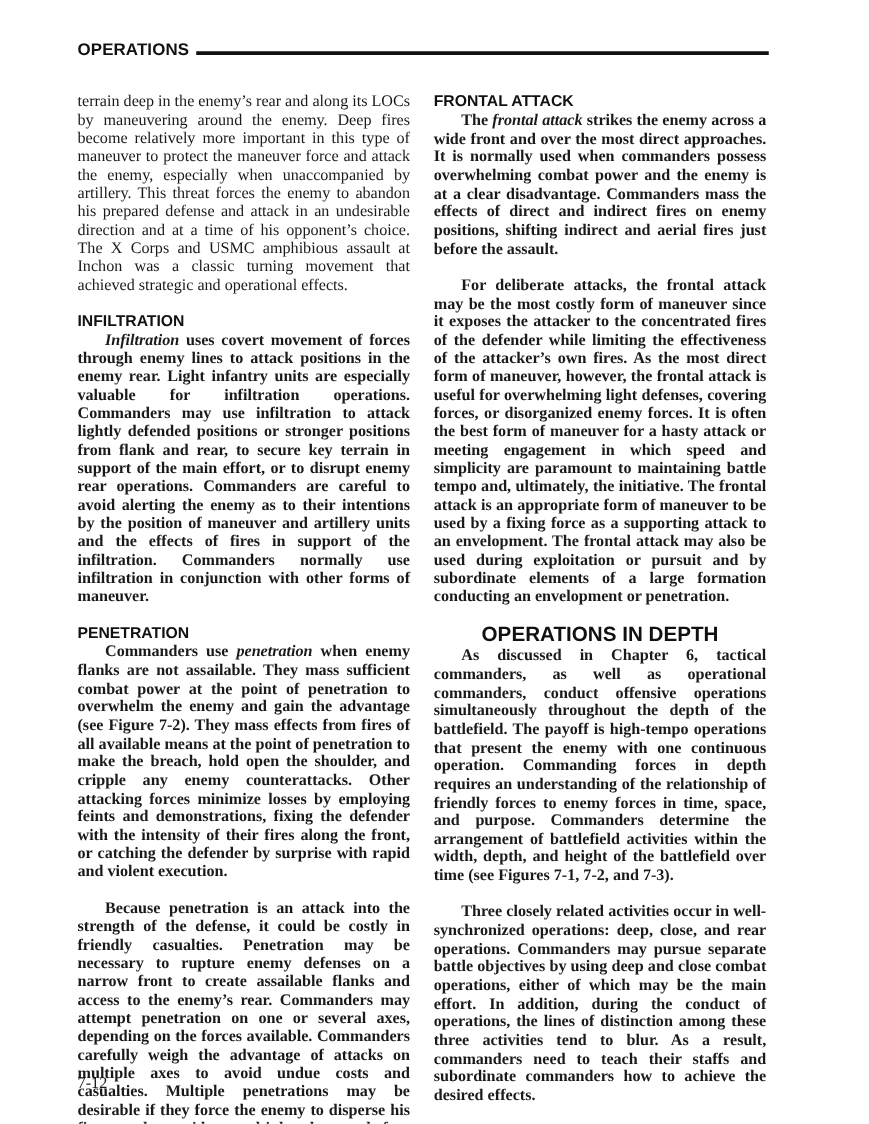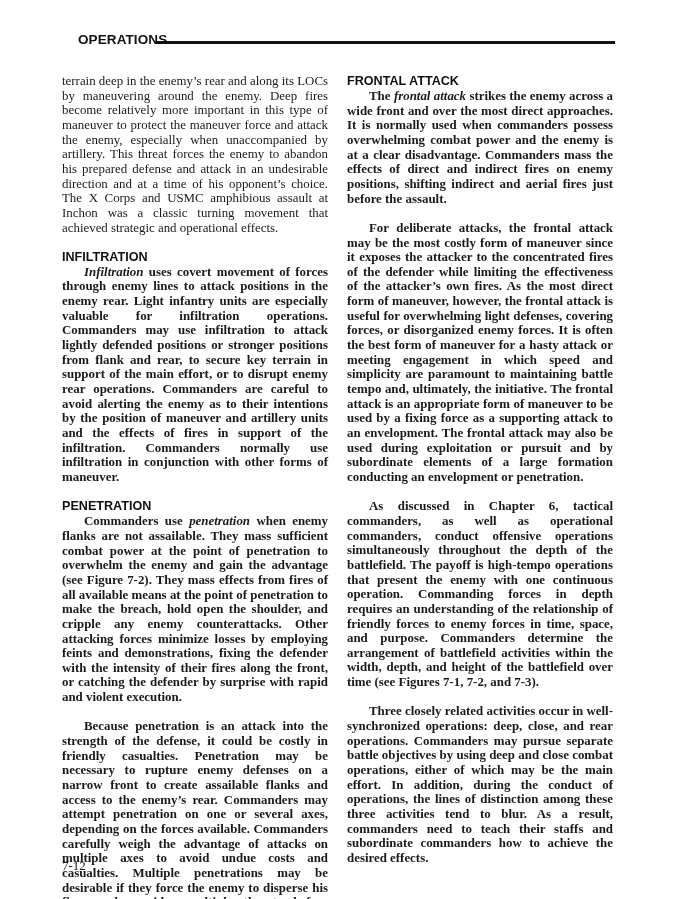--- a/index.html
+++ b/index.html
@@ -1,18 +1,18 @@
 <!DOCTYPE html>
 <html><head>
 <meta charset="utf-8">
 <style>
   html, body { margin: 0; padding: 0; background: #ffffff; }
   body { width: 695px; height: 899px; position: relative; overflow: hidden; color: #1a1a1a; }
   .header { position: absolute; left: 62px; top: 30px; width: 553px; height: 20px; }
-  .header-title { position: absolute; left: 16px; top: 2px; font-family: "Liberation Sans", sans-serif; font-weight: bold; font-size: 13.5px; letter-spacing: 0.1px; color: #111; }
+  .header-title { position: absolute; left: 0; top: 2px; font-family: "Liberation Sans", sans-serif; font-weight: bold; font-size: 13.5px; letter-spacing: 0.1px; color: #111; }
   .header-rule { position: absolute; left: 95px; right: 0; top: 11px; height: 3px; background: #111; }
   .col { position: absolute; top: 74px; width: 266px; font-family: "Liberation Serif", serif; font-size: 12.9px; line-height: 14.65px; color: #1a1a1a; }
   .col-left { left: 62px; }
   .col-right { left: 347px; }
   p { margin: 0; text-align: justify; text-indent: 0; hyphens: none; }
   p.indent { text-indent: 22px; font-weight: bold; }
   .gap { height: 14.6px; }
   h3 { margin: 0; font-family: "Liberation Sans", sans-serif; font-weight: bold; font-size: 12.6px; line-height: 15px; color: #111; }
   h2 { margin: 0; font-family: "Liberation Sans", sans-serif; font-weight: bold; font-size: 16.5px; line-height: 18px; text-align: center; color: #111; }
   em { font-style: italic; }
@@ -50,19 +50,20 @@
   <section>
     <h3>FRONTAL ATTACK</h3>
     <p class="indent"><span>The </span><em>frontal attack</em><span> strikes the enemy across a wide front and over the most direct approaches.  It is normally used when commanders possess overwhelming combat power and the enemy is at a clear disadvantage. Commanders mass the effects of direct and indirect fires on enemy positions, shifting indirect and aerial fires just before the assault.</span></p>
     <div class="gap"></div>
     <p class="indent">For deliberate attacks, the frontal attack may be the most costly form of maneuver since it exposes the attacker to the concentrated fires of the defender while limiting the effectiveness of the attacker’s own fires. As the most direct form of maneuver, however, the frontal attack is useful for overwhelming light defenses, covering forces, or disorganized enemy forces.  It is often the best form of maneuver for a hasty attack or meeting engagement in which speed and simplicity are paramount to maintaining battle tempo and, ultimately, the initiative.  The frontal attack is an appropriate form of maneuver to be used by a fixing force as a supporting attack to an envelopment.  The frontal attack may also be used during exploitation or pursuit and by subordinate elements of a large formation conducting an envelopment or penetration.</p>
   </section>
 
   <div class="gap"></div>
 
   <section>
+    <h2>OPERATIONS IN DEPTH</h2>
     <p class="indent">As discussed in Chapter 6, tactical commanders, as well as operational commanders, conduct offensive operations simultaneously throughout the depth of the battlefield.  The payoff is high-tempo operations that present the enemy with one continuous operation. Commanding forces in depth requires an understanding of the relationship of friendly forces to enemy forces in time, space, and purpose.  Commanders determine the arrangement of battlefield activities within the width, depth, and height of the battlefield over time (see Figures 7-1, 7-2, and 7-3).</p>
     <div class="gap"></div>
     <p class="indent">Three closely related activities occur in well-synchronized operations: deep, close, and rear operations. Commanders may pursue separate battle objectives by using deep and close combat operations, either of which may be the main effort.  In addition, during the conduct of operations, the lines of distinction among these three activities tend to blur.  As a result, commanders need to teach their staffs and subordinate commanders how to achieve the desired effects.</p>
   </section>
 </div>
 
 <div class="page-num">7-12</div>
 
 </body></html>

